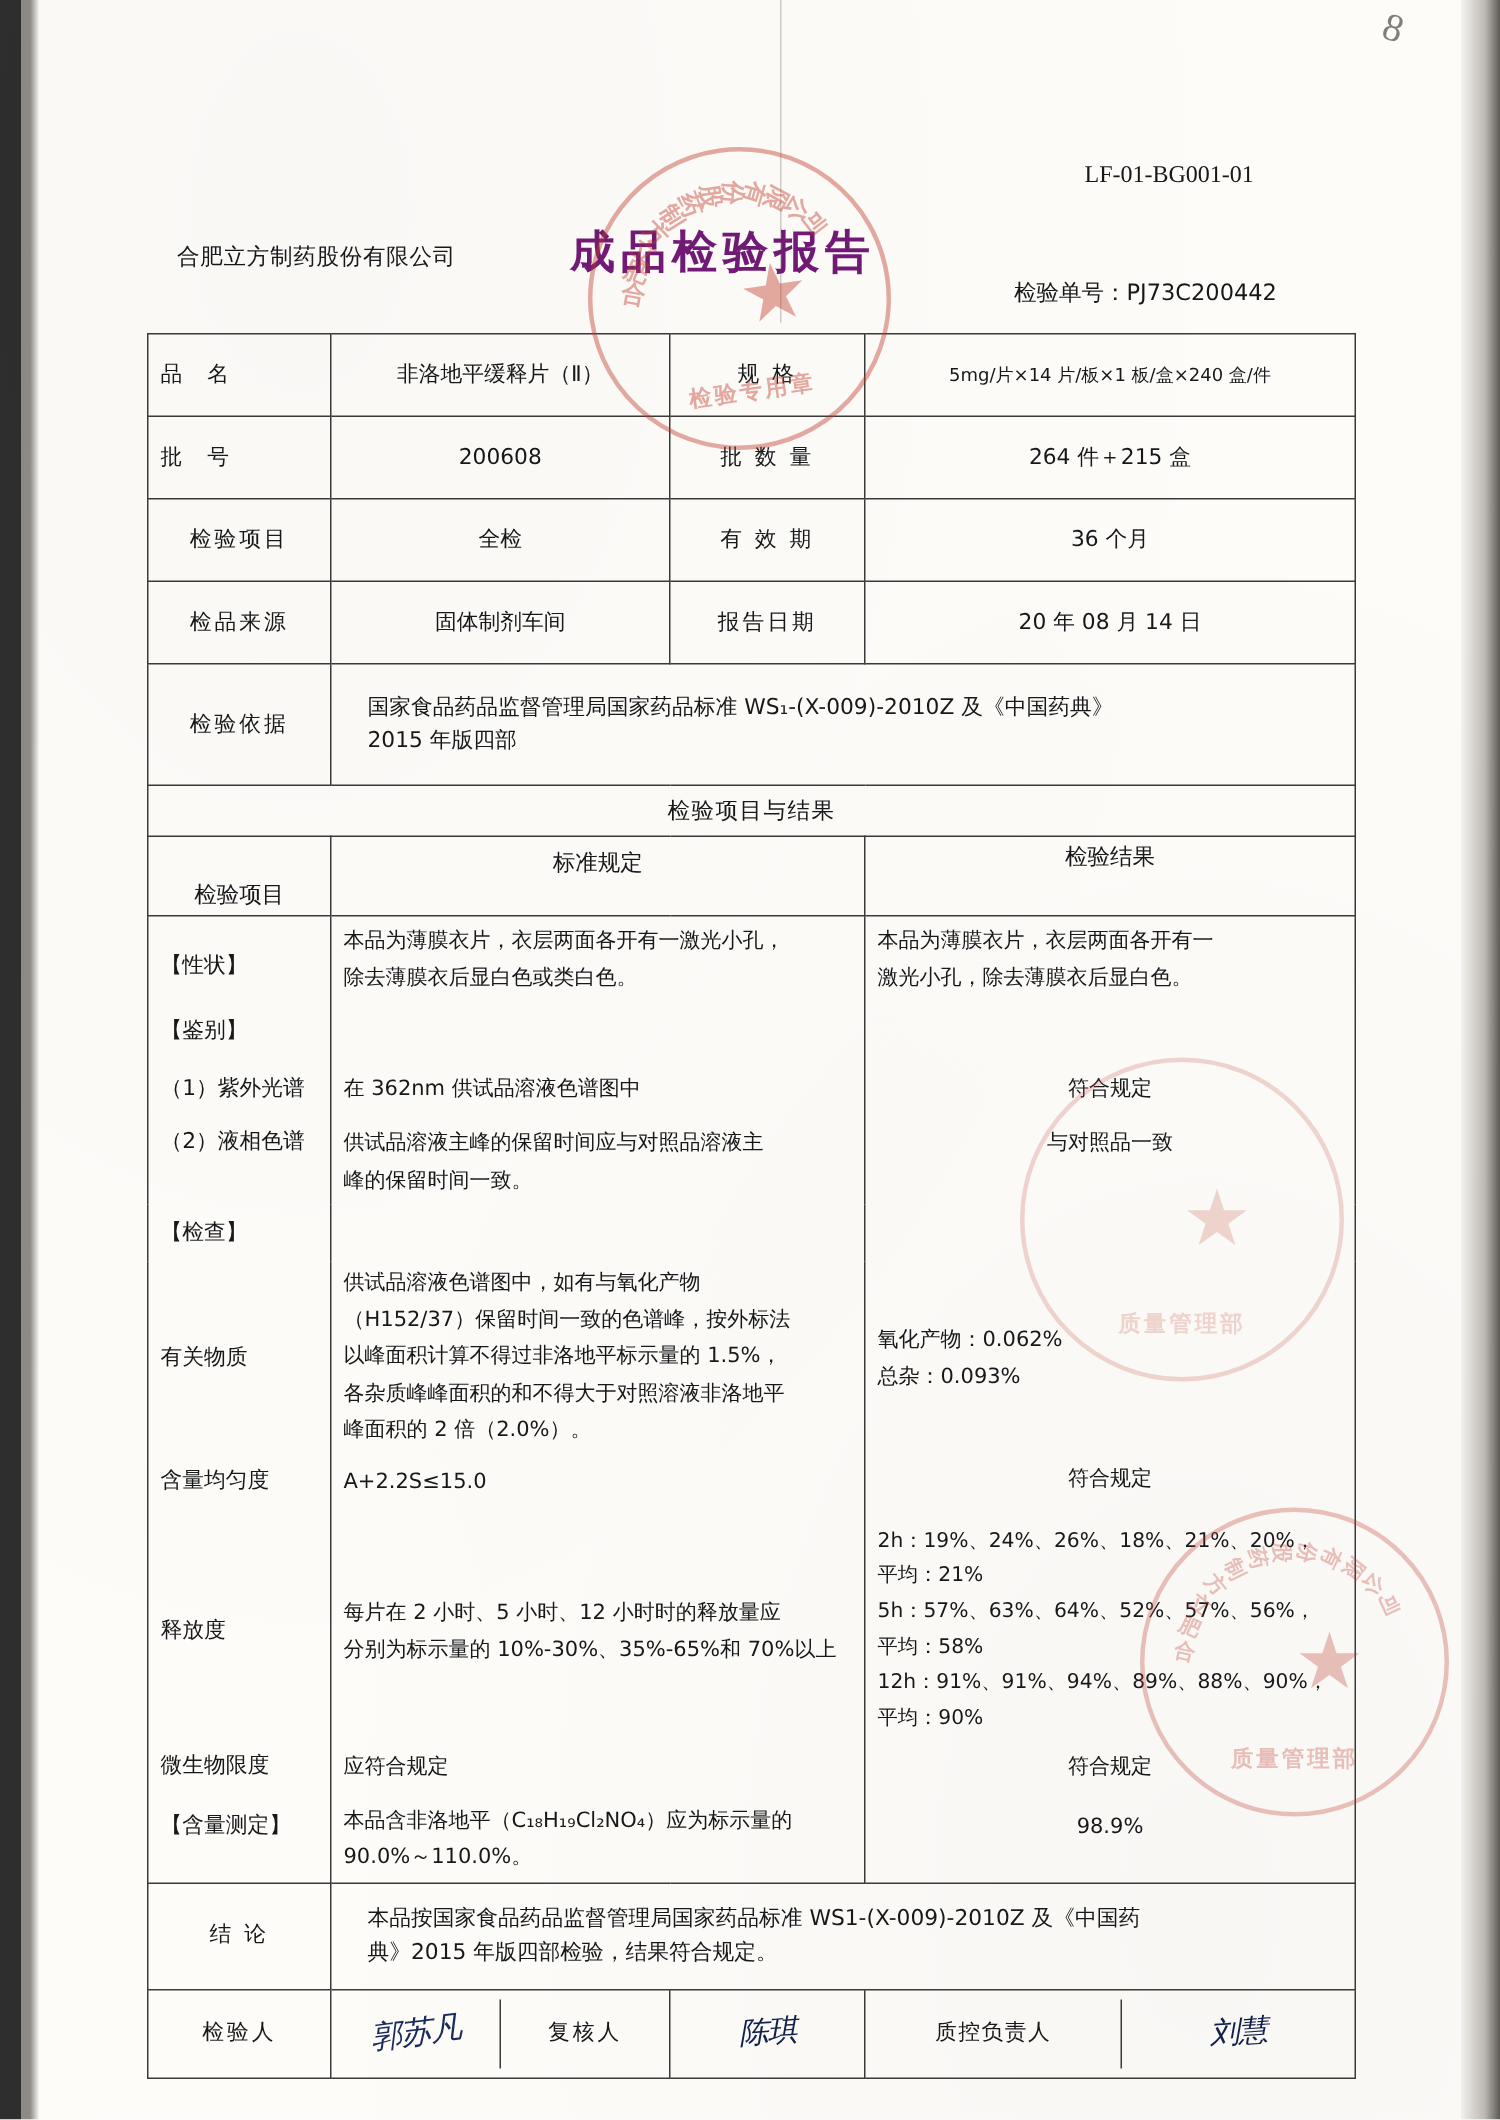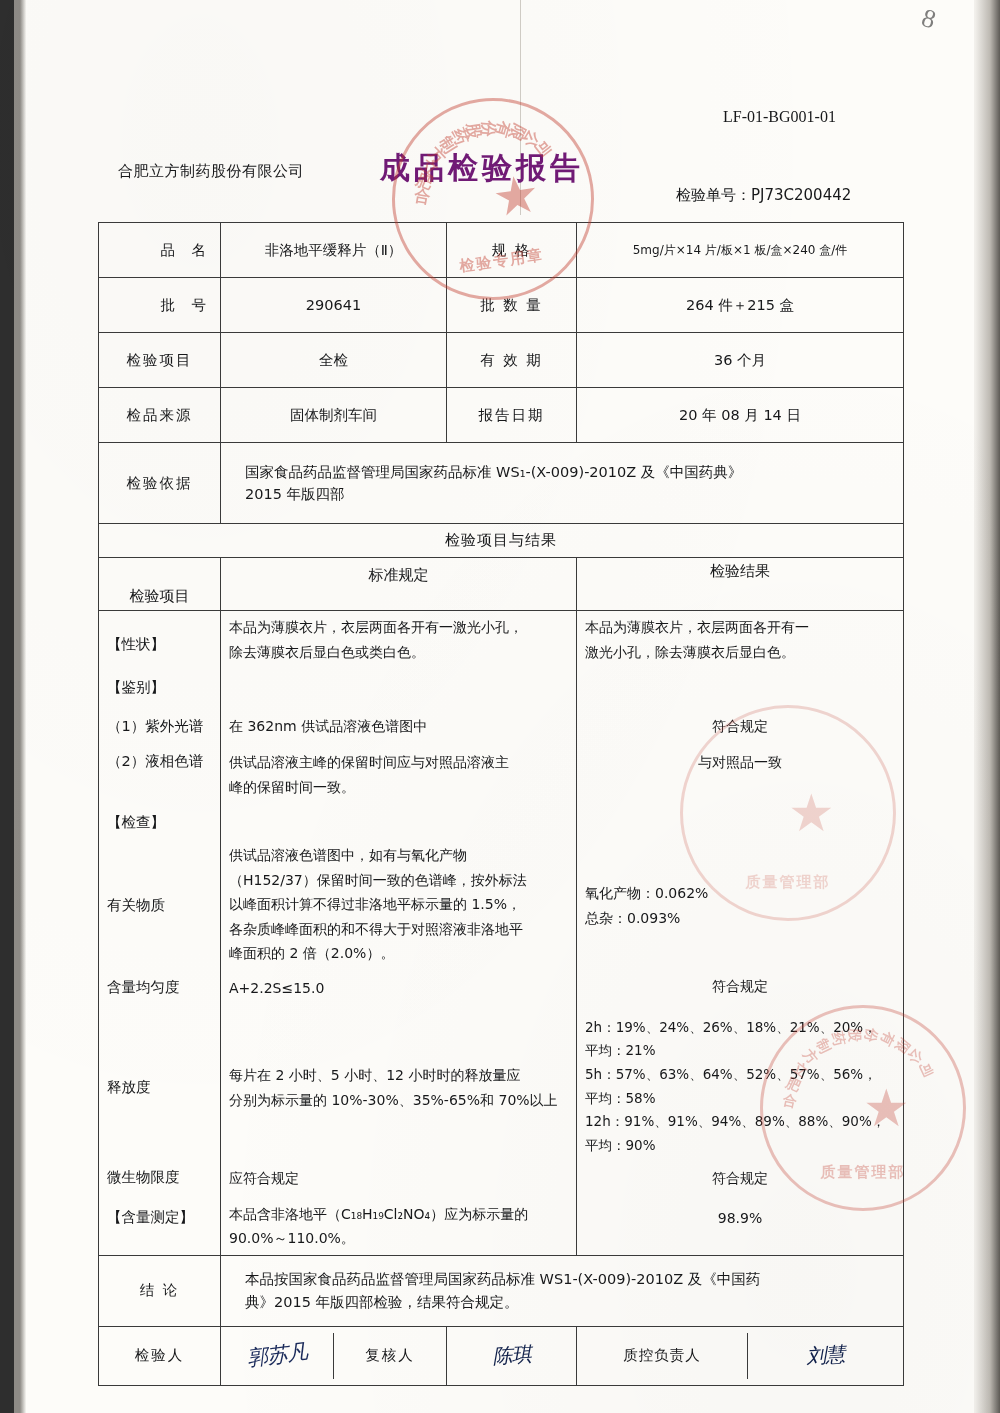--- a/index.html
+++ b/index.html
@@ -56,21 +56,21 @@
     border-collapse:collapse;
     table-layout:fixed;
   }
   td{
     border:1px solid #3a3a3a;
     padding:4px 8px;
     font-size:14.5px;
     vertical-align:middle;
     line-height:1.55;
   }
-  .lbl{text-align:right;letter-spacing:6px;}
+  .lbl{text-align:left;letter-spacing:6px;}
   .lbl2{text-align:center;letter-spacing:2px;}
   .ctr{text-align:center;}
   .small{font-size:12px;}
   .h46{height:46px;}
   
   .res-title{text-align:center;font-size:15px;letter-spacing:1px;padding:5px 0;}
   .col-head{text-align:center;font-size:15px;}
   .itemcol{font-size:14.5px;}
   .stdcol{font-size:14px;line-height:1.75;}
   .rescol{font-size:14px;line-height:1.75;}
@@ -164,21 +164,21 @@
     </colgroup>
     <tbody>
       <tr>
         <td class="lbl h46">品    名</td>
         <td class="ctr h46">非洛地平缓释片（Ⅱ）</td>
         <td class="lbl2">规    格</td>
         <td class="ctr small">5mg/片×14 片/板×1 板/盒×240 盒/件</td>
       </tr>
       <tr>
         <td class="lbl h46">批    号</td>
-        <td class="ctr">290641</td>
+        <td class="ctr">200608</td>
         <td class="lbl2">批 数 量</td>
         <td class="ctr">264 件＋215 盒</td>
       </tr>
       <tr>
         <td class="lbl2 h46">检验项目</td>
         <td class="ctr">全检</td>
         <td class="lbl2">有 效 期</td>
         <td class="ctr">36 个月</td>
       </tr>
       <tr>

